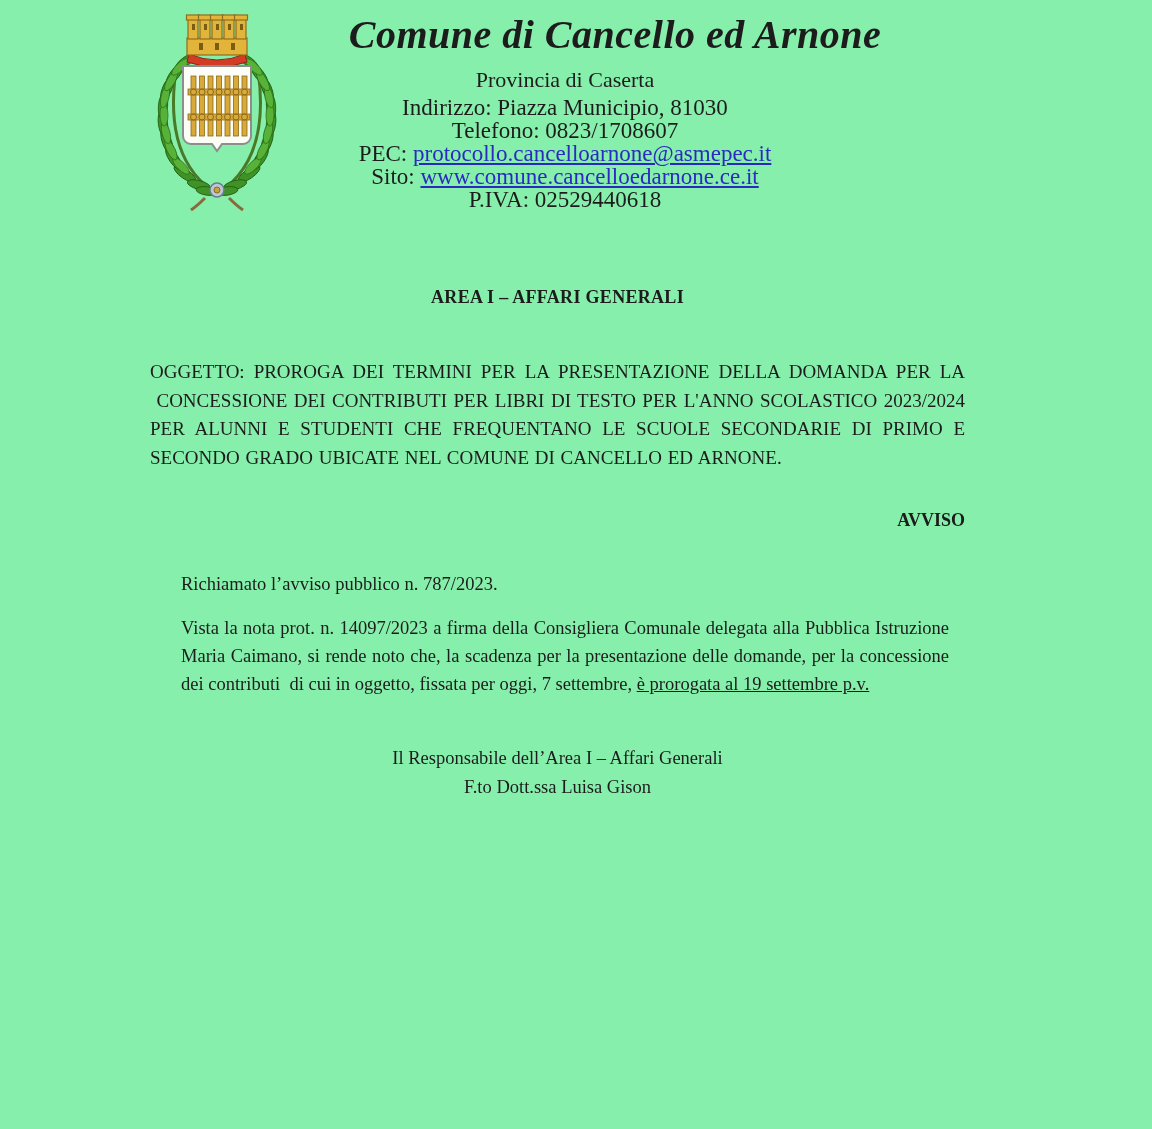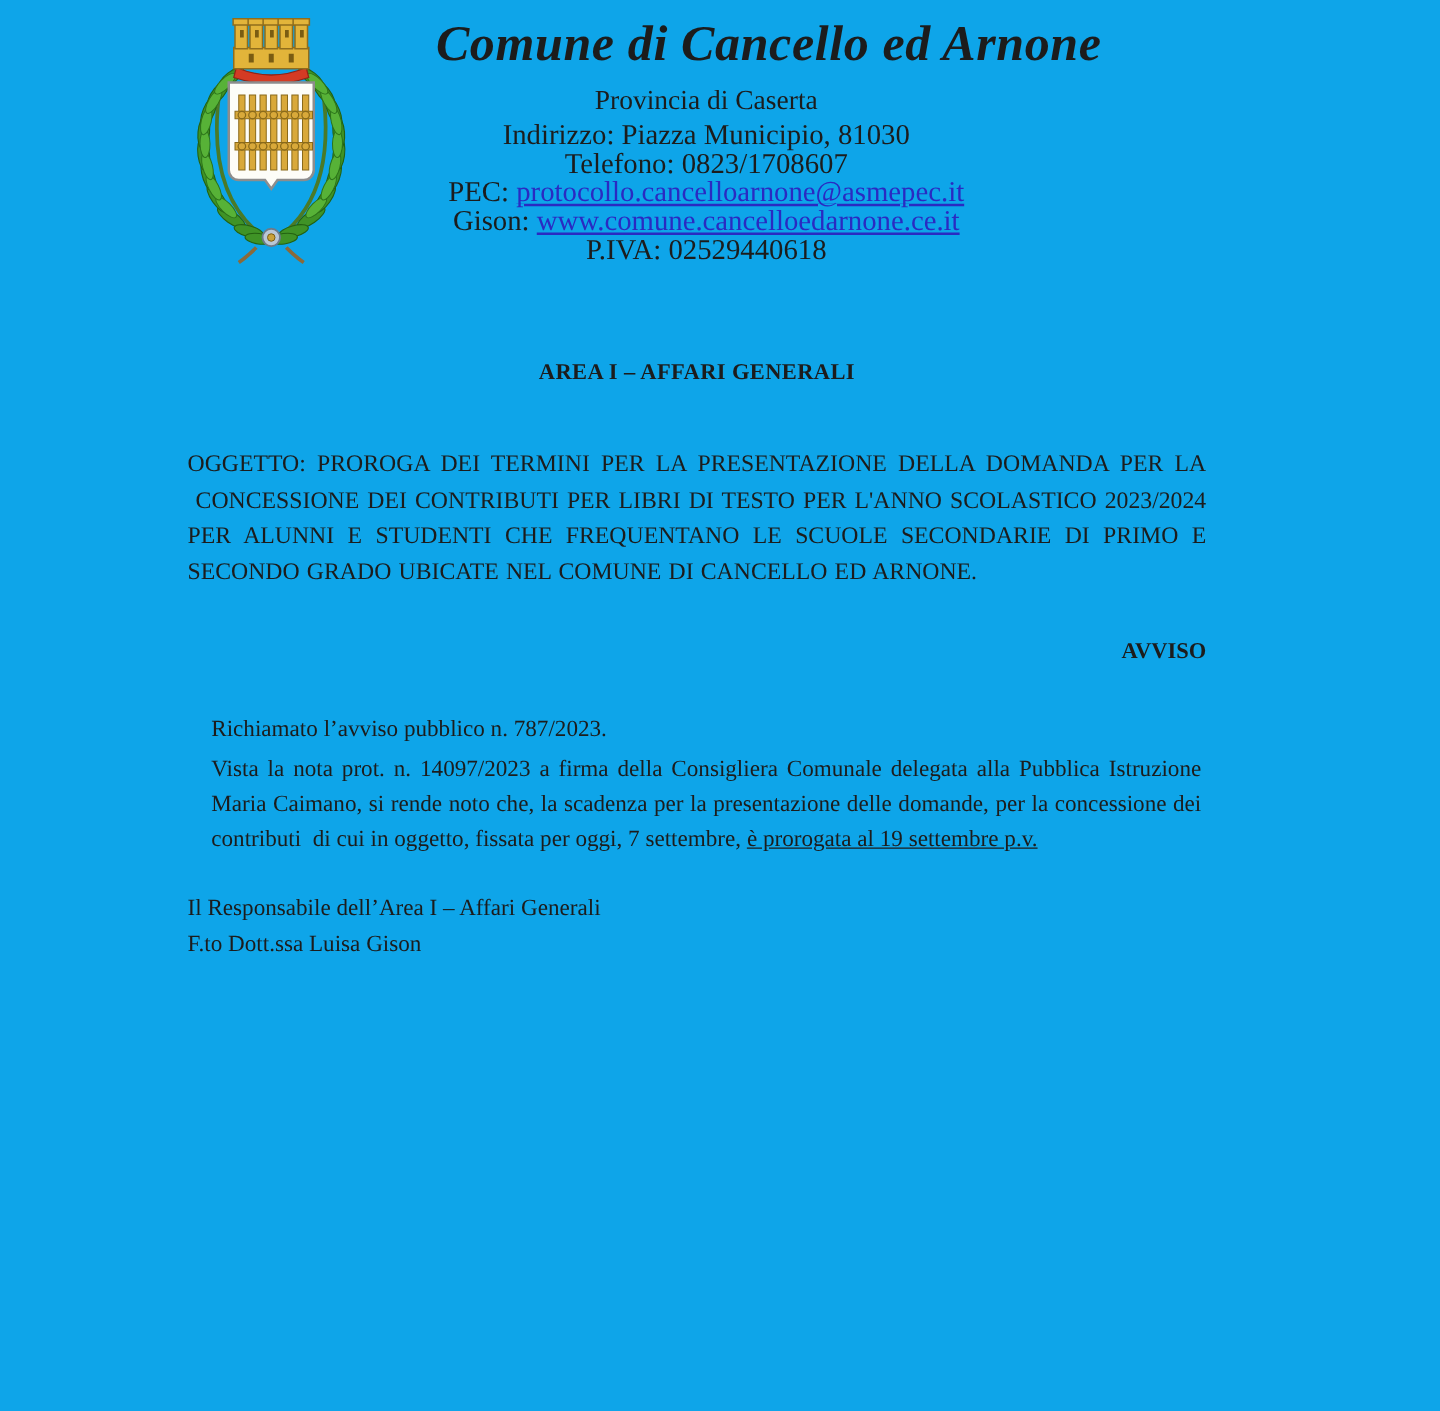--- a/index.html
+++ b/index.html
@@ -4,21 +4,21 @@
 <style>
   * { margin:0; padding:0; box-sizing:border-box; }
   html,body { background:#ffffff; }
   body {
     width:1152px; height:1129px;
     font-family:"Liberation Serif", serif;
     color:#1c1c1c;
     position:relative;
     overflow:hidden;
   }
-  .page { position:relative; width:1152px; height:1129px; background:#0ea5e9; }
+  .page { position:relative; width:1152px; height:1129px; background:#86efac; }
 
   
   .logo {
     position:absolute; left:146px; top:8px;
     width:142px; height:207px;
   }
   .header-text {
     position:relative;
     margin-left:250px; width:730px;
     padding-top:12px;
@@ -51,27 +51,27 @@
     word-spacing:1px;
   }
   .avviso {
     text-align:right; font-weight:bold; font-size:18px;
     margin-top:38px;
   }
   .body-block {
     margin-top:40px; padding-left:15px;
     font-size:18.5px; line-height:1.5; text-align:justify;
   }
-  .body-block p { margin:4px; }
+  .body-block p { margin:16px; }
   .u { text-decoration:underline; }
   .dateline {
     margin-top:42px; padding-left:15px; font-size:18.5px;
   }
   .signature {
-    margin-top:27px; text-align:left;
+    margin-top:46px; text-align:center;
     font-size:18.5px; line-height:1.55;
   }
 </style>
 </head>
 <body>
 
 <div class="page">
 
   <div class="logo">
     <svg viewBox="0 0 140 207" width="142" height="207" xmlns="http://www.w3.org/2000/svg">
@@ -188,21 +188,21 @@
     <div class="doc-title">Comune di Cancello ed Arnone</div>
     <div class="header-sub">
       <div class="subtitle">Provincia di Caserta</div>
       <div class="contact-block">
         <div class="contact-line">Indirizzo: Piazza Municipio, 81030</div>
         <div class="contact-line">Telefono: 0823/1708607</div>
         <div class="contact-line">
           <span>PEC: </span><a class="link">protocollo.cancelloarnone@asmepec.it</a>
         </div>
         <div class="contact-line">
-          <span>Gison: </span><a class="link">www.comune.cancelloedarnone.ce.it</a>
+          <span>Sito: </span><a class="link">www.comune.cancelloedarnone.ce.it</a>
         </div>
         <div class="contact-line">P.IVA: 02529440618</div>
       </div>
     </div>
   </div>
 
   <div class="content">
     <div class="area-heading">AREA I – AFFARI GENERALI</div>
 
     <div class="subject">OGGETTO: PROROGA DEI TERMINI PER LA PRESENTAZIONE DELLA DOMANDA PER LA &nbsp;CONCESSIONE DEI CONTRIBUTI PER LIBRI DI TESTO PER L'ANNO SCOLASTICO 2023/2024 PER ALUNNI E STUDENTI CHE FREQUENTANO LE SCUOLE SECONDARIE DI PRIMO E SECONDO GRADO UBICATE NEL COMUNE DI CANCELLO ED ARNONE.</div>

